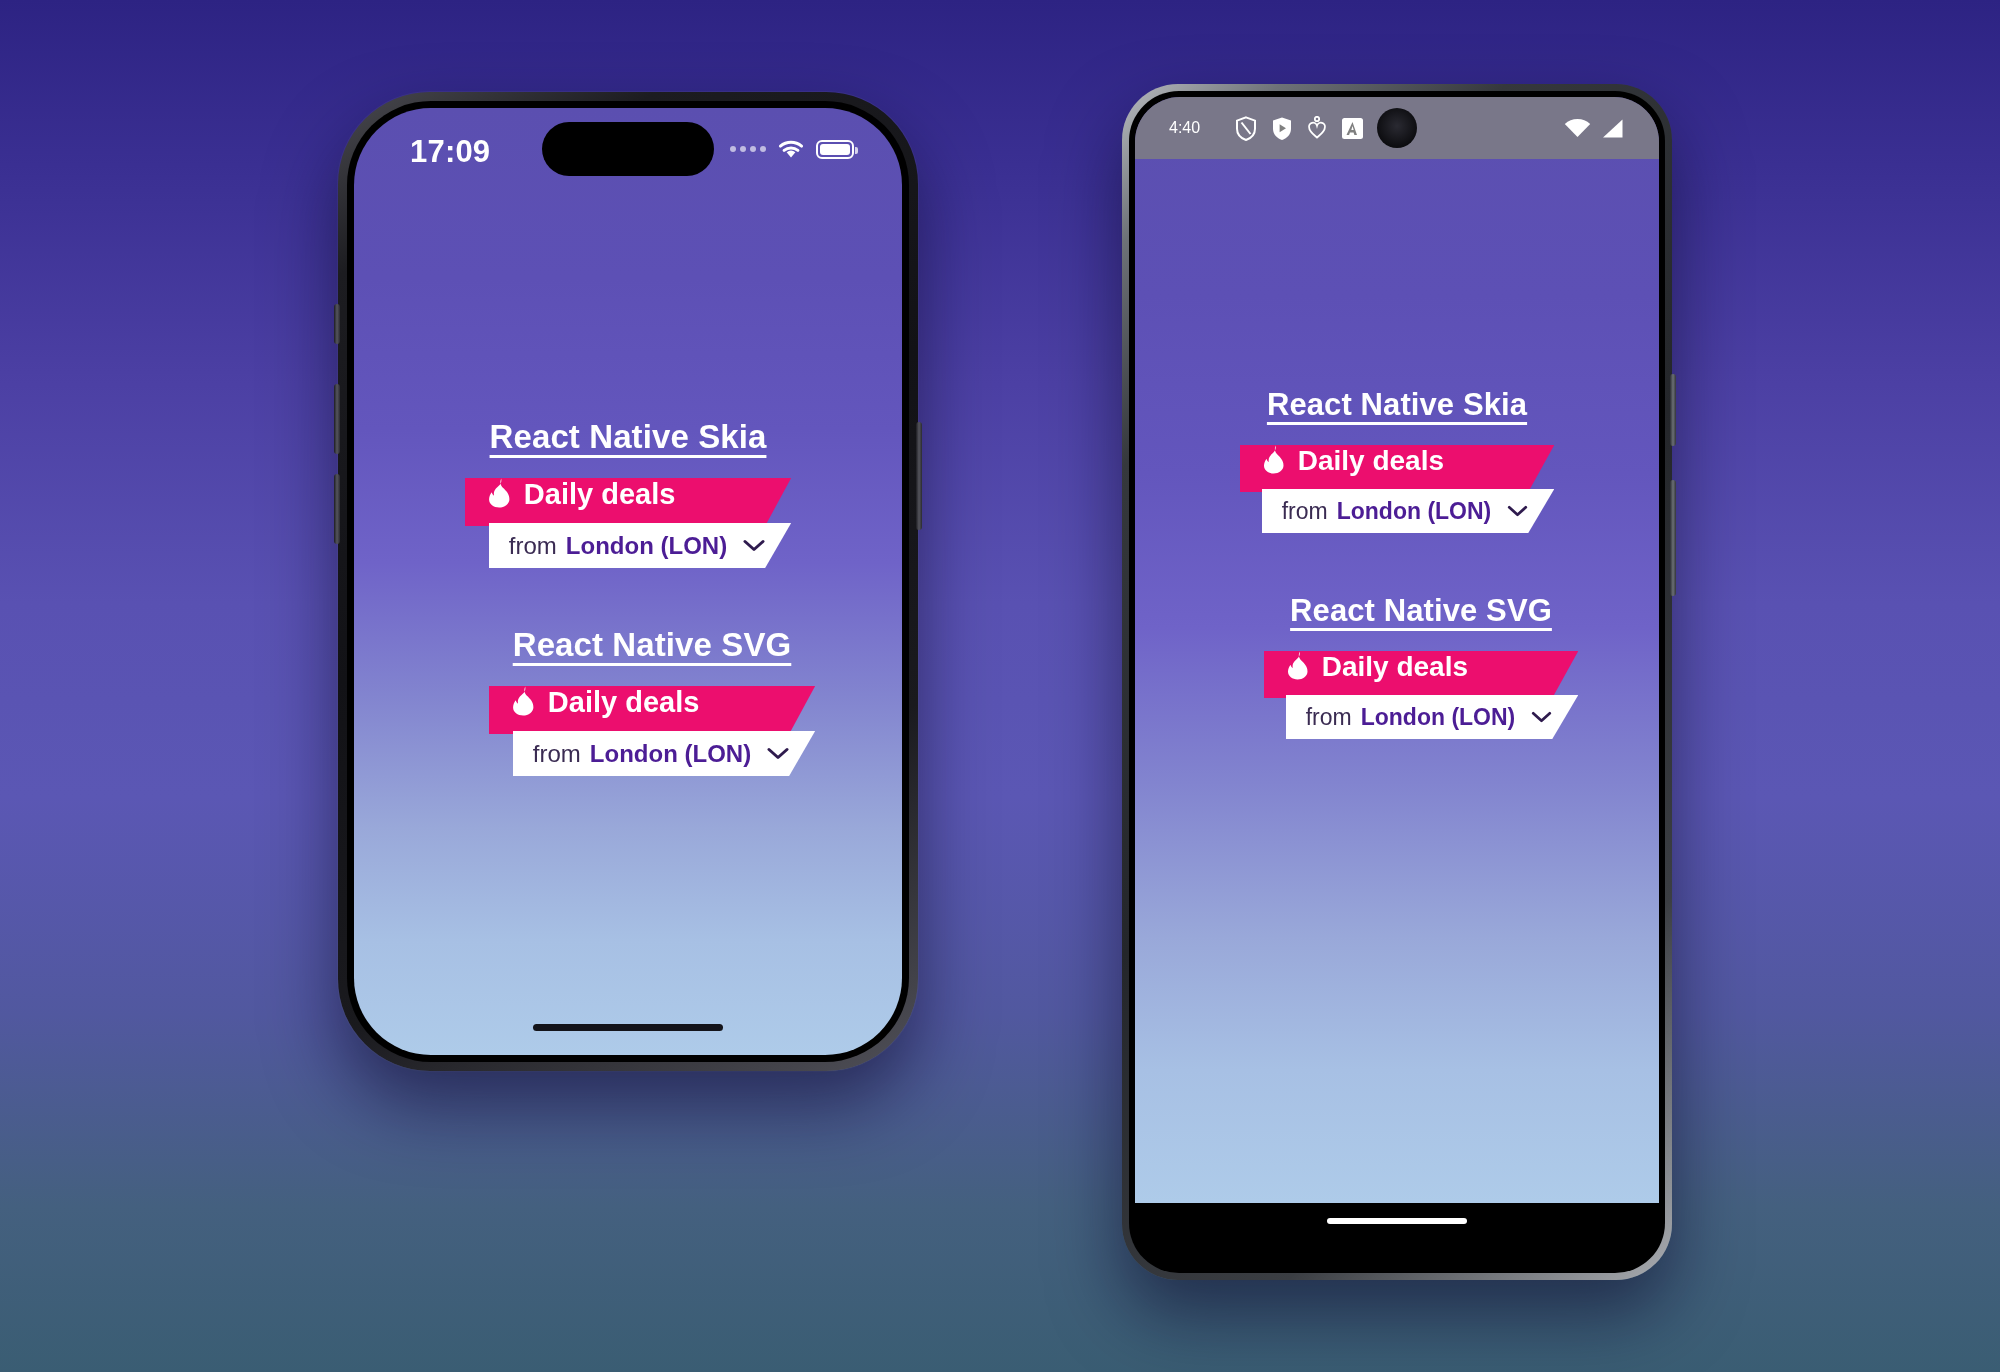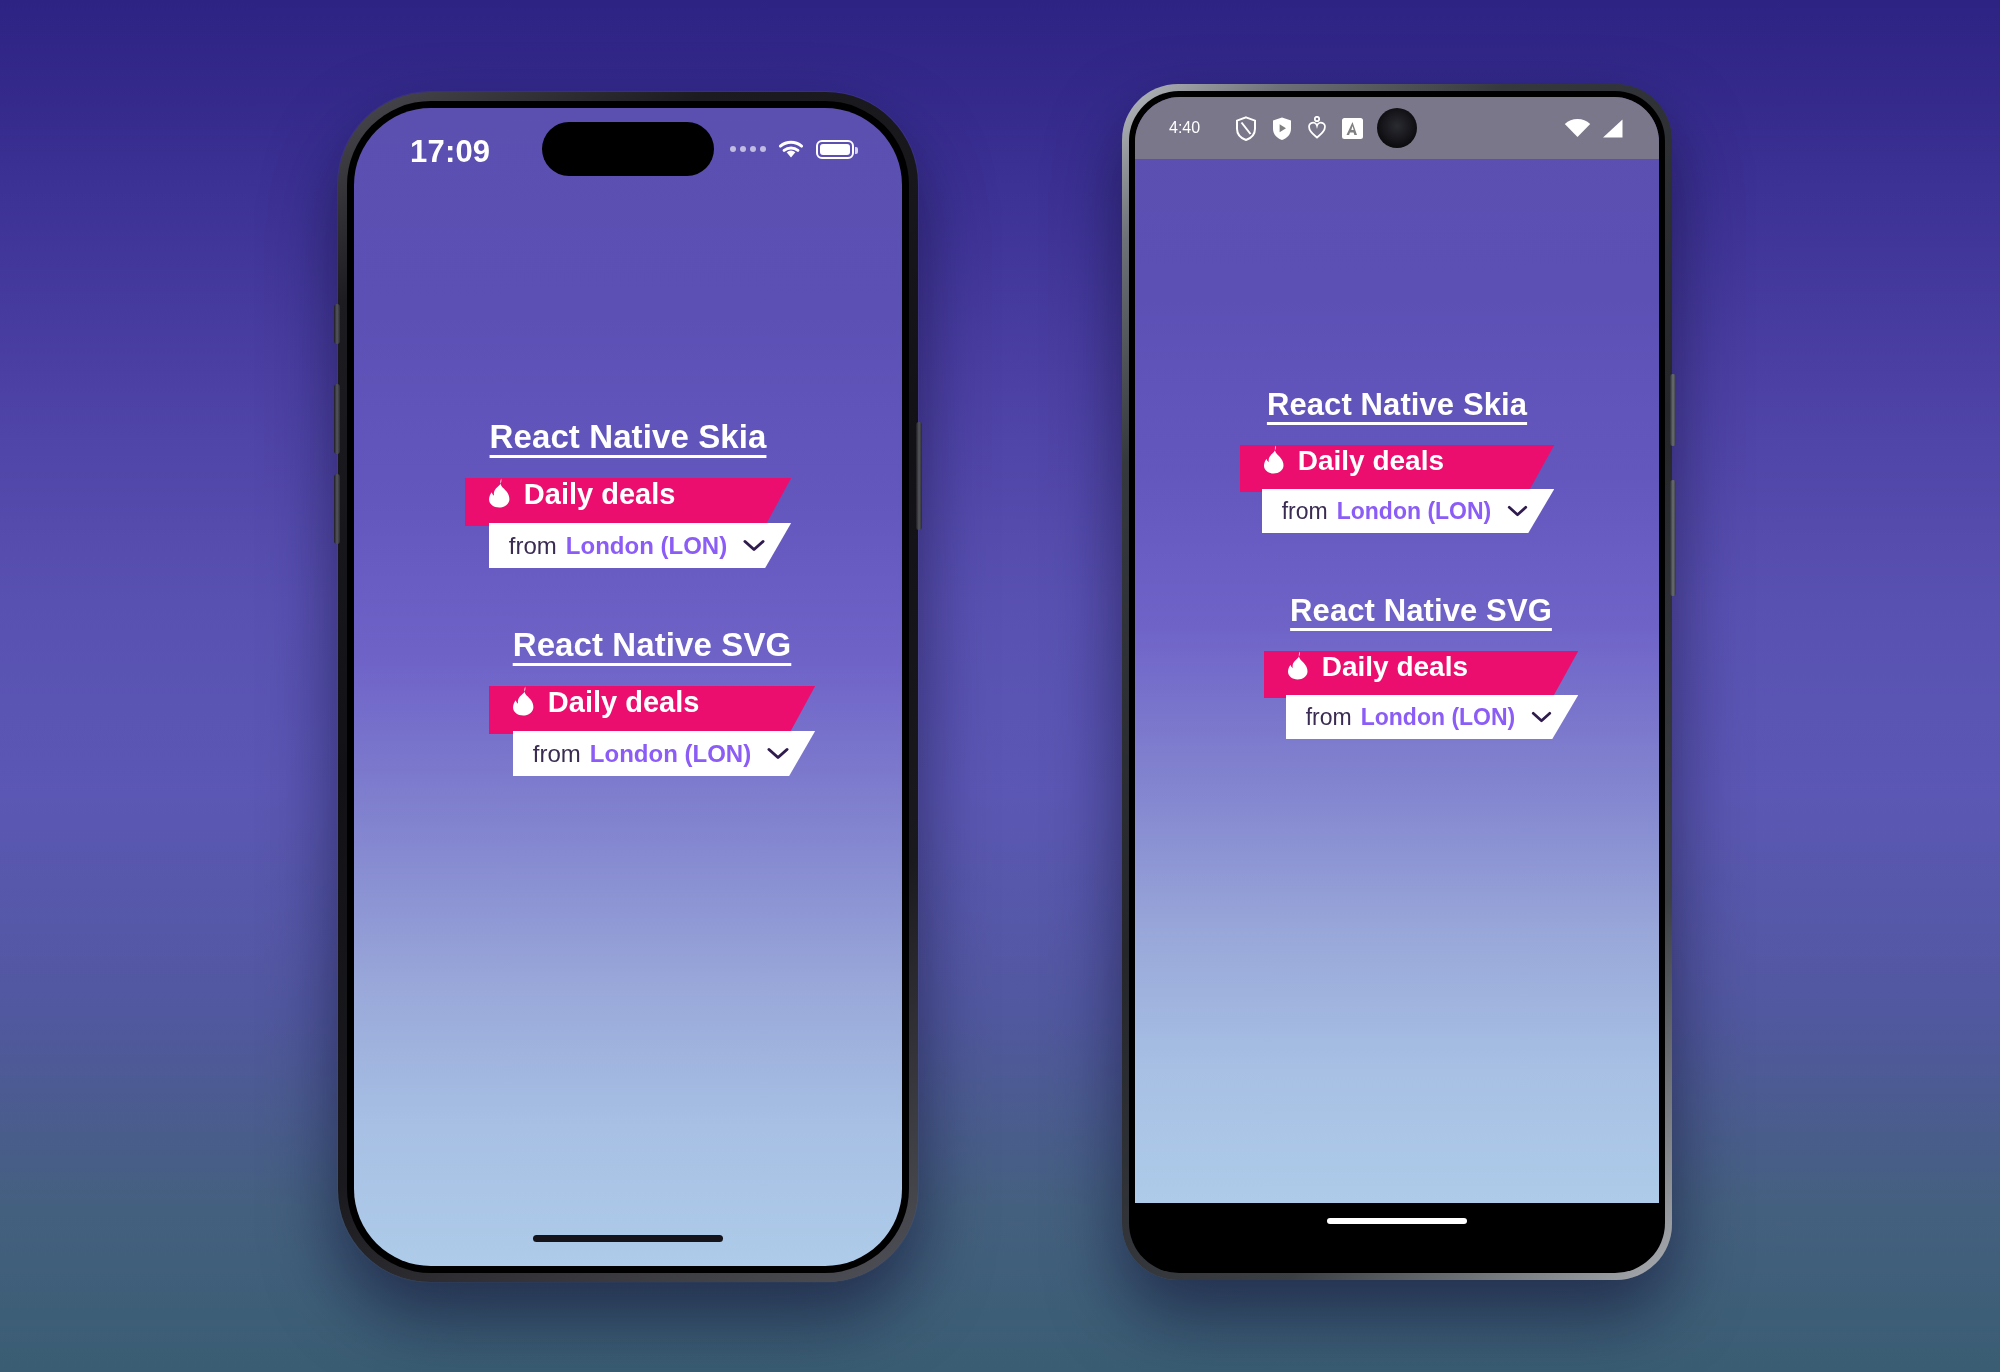--- a/index.html
+++ b/index.html
@@ -18,21 +18,21 @@
       #44607f 88%,
       #3a5d73 100%);
     position:relative;
   }
 
   
   .phone{ position:absolute; }
 
   
   #iphone{
-    left:338px; top:92px; width:580px; height:1190px;
+    left:338px; top:92px; width:580px; height:979px;
     border-radius:92px;
     background:linear-gradient(150deg,#4a4a50 0%,#1c1c20 14%,#121216 45%,#1a1a1e 72%,#505058 100%);
     box-shadow:0 34px 70px rgba(10,8,40,.55), 0 0 0 1px rgba(255,255,255,.05);
   }
   #iphone .inner-ring{
     position:absolute; left:9px; top:9px; right:9px; bottom:9px;
     border-radius:84px; background:#000;
   }
   #iphone .screen{
     position:absolute; left:16px; top:16px; right:16px; bottom:16px;
@@ -157,21 +157,21 @@
   .ribbon .flame{ flex:0 0 auto; display:block; }
   .ribbon .rlabel{ white-space:nowrap; }
 
   
   .origin{
     position:relative; display:flex; align-items:center;
     background:#fff;
     clip-path:polygon(0 0, 100% 0, calc(100% - 26px) 100%, 0 100%);
   }
   .origin .from{ color:#3a2b52; font-weight:normal; }
-  .origin .city{ color:#8b5cf6; font-weight:bold; white-space:nowrap; }
+  .origin .city{ color:#4c1d95; font-weight:bold; white-space:nowrap; }
   .chev{ display:block; flex:0 0 auto; }
 
   
   .ios-badge .ribbon{ height:48px; padding:0 30px 0 22px; font-size:29px; gap:12px; }
   .ios-badge .ribbon .flame{ width:25px; height:30px; }
   .ios-badge .origin{ height:45px; padding:0 26px 0 20px; font-size:24px; gap:9px; margin-left:24px; margin-top:-3px; }
   .ios-badge .chev{ width:22px; height:13px; margin-left:7px; }
 
   
   .and-badge .ribbon{ height:47px; padding:0 28px 0 22px; font-size:28px; gap:12px; }

